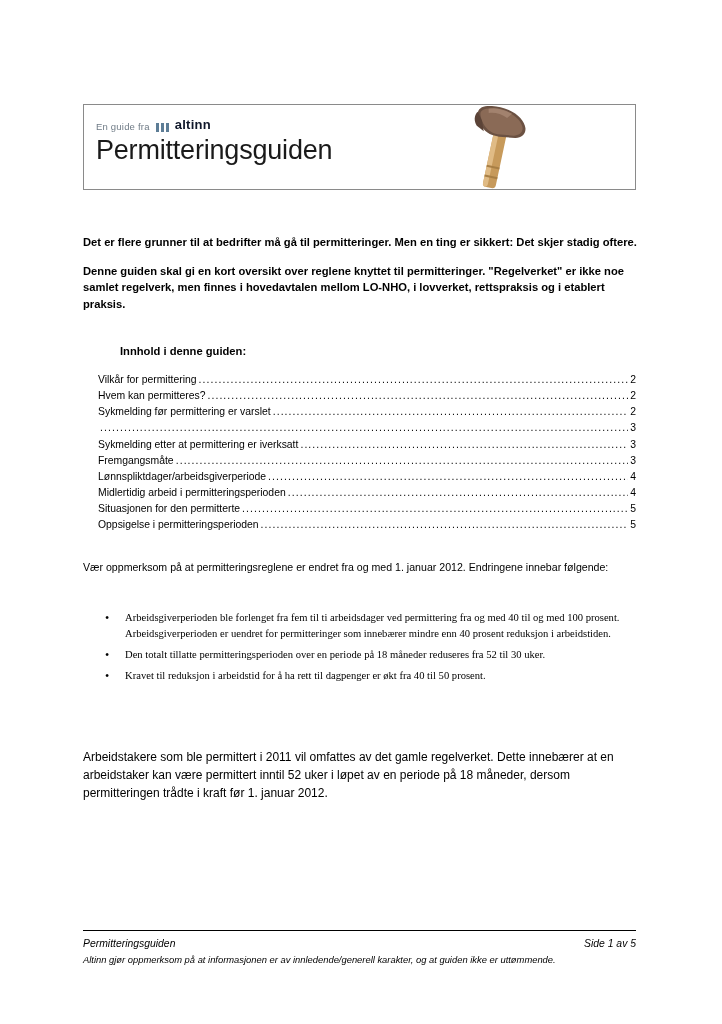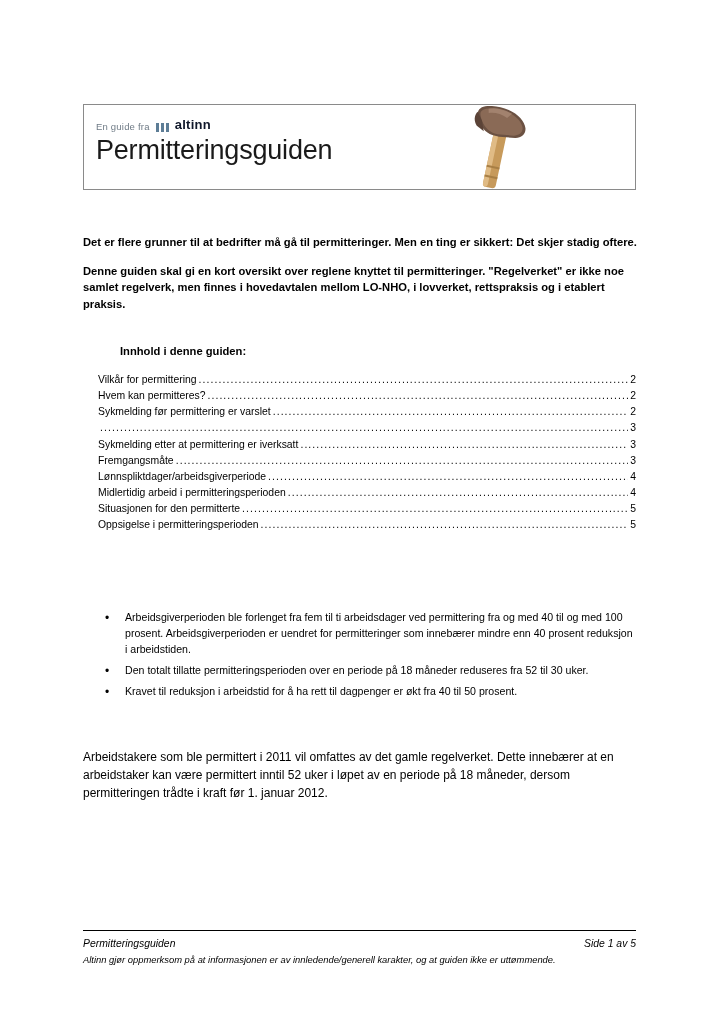--- a/index.html
+++ b/index.html
@@ -141,20 +141,21 @@
     font-size: 10.6px;
     line-height: 1.5;
     margin: 0;
     padding: 0;
     list-style: none;
   }
   .bullets li {
     position: relative;
     padding-left: 42px;
     margin-bottom: 5px;
+    font-family: Liberation Serif, serif;
   }
   .bullets li::before {
     content: "\2022";
     position: absolute;
     left: 22px;
     top: -1px;
     font-size: 12px;
   }
 
   .closing {
@@ -278,20 +279,21 @@
         <span class="toc-dots">........................................................................................................................................................................................................</span>
         <span class="toc-page">5</span>
       </div>
       <div class="toc-row">
         <span class="toc-label">Oppsigelse i permitteringsperioden</span>
         <span class="toc-dots">........................................................................................................................................................................................................</span>
         <span class="toc-page">5</span>
       </div>
     </div>
 
+  <div class="note">Vær oppmerksom på at permitteringsreglene er endret fra og med 1. januar 2012. Endringene innebar følgende:</div>
 
   <ul class="bullets" id="bullets">
       <li>Arbeidsgiverperioden ble forlenget fra fem til ti arbeidsdager ved permittering fra og med 40 til og med 100 prosent. Arbeidsgiverperioden er uendret for permitteringer som innebærer mindre enn 40 prosent reduksjon i arbeidstiden.</li>
       <li>Den totalt tillatte permitteringsperioden over en periode på 18 måneder reduseres fra 52 til 30 uker.</li>
       <li>Kravet til reduksjon i arbeidstid for å ha rett til dagpenger er økt fra 40 til 50 prosent.</li>
     </ul>
 
   <div class="closing">Arbeidstakere som ble permittert i 2011 vil omfattes av det gamle regelverket. Dette innebærer at en arbeidstaker kan være permittert inntil 52 uker i løpet av en periode på 18 måneder, dersom permitteringen trådte i kraft før 1. januar 2012.</div>
 
   <div class="footer-rule"></div>

